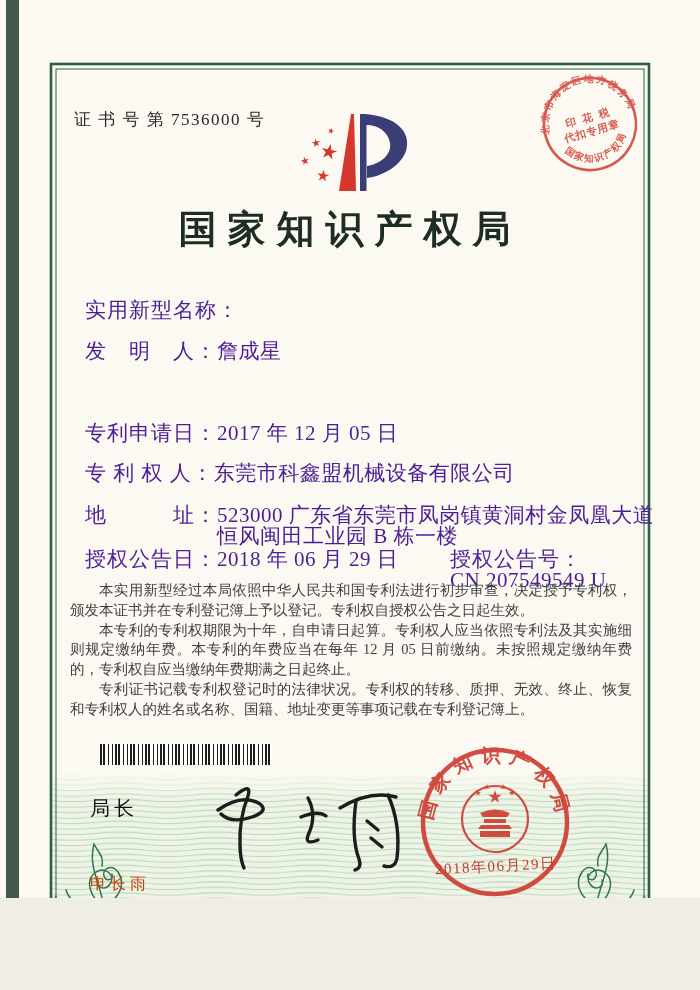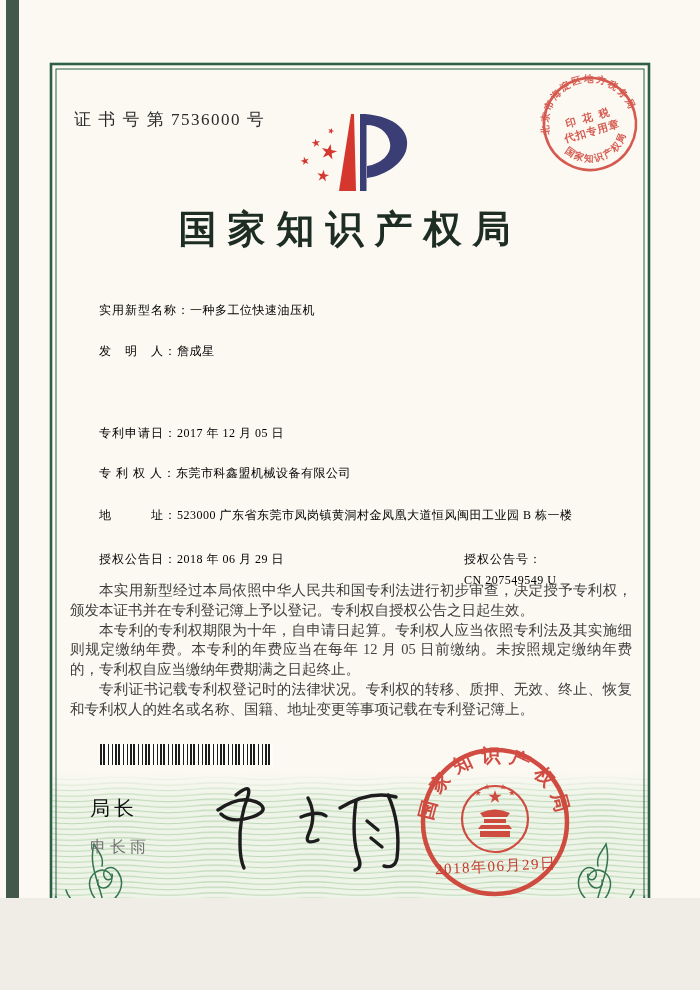--- a/index.html
+++ b/index.html
@@ -9,39 +9,39 @@
     background:#fbf9f2;overflow:hidden;
     font-family:"Liberation Serif","DejaVu Serif",serif;
     color:#222;
   }
   .bg-svg{position:absolute;left:0;top:0;z-index:0;}
   .cert-no{position:absolute;left:74px;top:108px;font-size:17px;letter-spacing:1.5px;color:#2a2a2a;}
   .cert-title{
     position:absolute;left:50px;top:204px;width:600px;text-align:center;
     font-size:38px;font-weight:700;letter-spacing:11px;color:#1e2d24;
   }
-  .frow{position:absolute;left:99px;display:flex;font-size:12px;line-height:21px;color:#000000;}
+  .frow{position:absolute;left:85px;display:flex;font-size:21px;line-height:21px;color:#4c1d95;}
   .flabel{flex:none;white-space:pre;letter-spacing:1px;}
   .fvalue{letter-spacing:0.5px;}
   .addr-val{width:448px;}
   .grant-no{position:absolute;left:365px;top:0;display:flex;flex-direction:column;}
   .body-text{
     position:absolute;left:70px;top:581px;width:562px;
     font-size:14.5px;line-height:19.8px;text-align:justify;color:#404040;
   }
   .body-text p{margin:0;text-indent:2em;}
   .barcode{
     position:absolute;left:100px;top:744px;width:173px;height:21px;
     background:repeating-linear-gradient(90deg,
       #1c1c1c 0 2px,#fdfdfa 2px 3px,#1c1c1c 3px 5px,#fdfdfa 5px 8px,
       #1c1c1c 8px 9px,#fdfdfa 9px 12px,#1c1c1c 12px 13px,#fdfdfa 13px 15px);
   }
   .sign-title{position:absolute;left:90px;top:795px;font-size:20px;letter-spacing:4px;color:#111;
     font-family:"Liberation Sans","DejaVu Sans",sans-serif;}
-  .sign-name{position:absolute;left:90px;top:837px;font-size:16px;letter-spacing:4px;color:#737373;
+  .sign-name{position:absolute;left:90px;top:874px;font-size:16px;letter-spacing:4px;color:#c2410c;
     font-family:"Liberation Sans","DejaVu Sans",sans-serif;}
   .footer{position:absolute;left:50px;top:907px;width:600px;text-align:center;
     font-size:13px;letter-spacing:2px;color:#333;font-style:italic;}
   .sig-svg{position:absolute;left:190px;top:768px;z-index:2;}
   .seal-svg{position:absolute;left:408px;top:735px;z-index:3;}
   .tax-svg{position:absolute;left:526px;top:60px;z-index:2;}
   .logo-svg{position:absolute;left:276px;top:104px;z-index:2;}
 </style>
 </head>
 <body>
@@ -108,21 +108,20 @@
       </text>
       <text x="0" y="-3" text-anchor="middle" font-size="10.5" font-weight="700" fill="#d0453a" letter-spacing="2">印 花 税</text>
       <text x="0" y="11" text-anchor="middle" font-size="10.5" font-weight="700" fill="#d0453a" letter-spacing="1">代扣专用章</text>
     </g>
   </svg>
 
   <div class="cert-title">国家知识产权局</div>
 
   <div class="frow" style="top:300px">
     <span class="flabel">实用新型名称：</span>
-    <span class="fvalue">一种多工位快速油压机</span>
   </div>
   <div class="frow" style="top:341px">
     <span class="flabel">发　明　人：</span>
     <span class="fvalue">詹成星</span>
   </div>
   <div class="frow" style="top:423px">
     <span class="flabel">专利申请日：</span>
     <span class="fvalue">2017 年 12 月 05 日</span>
   </div>
   <div class="frow" style="top:463px">

